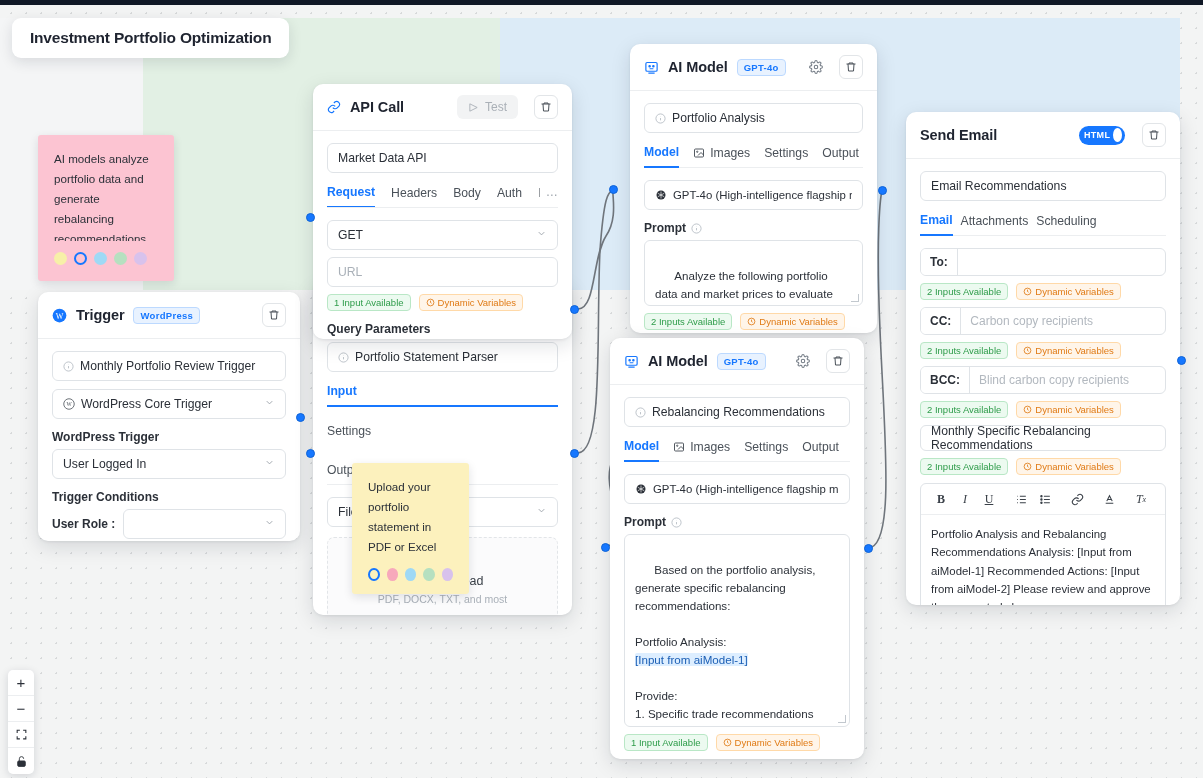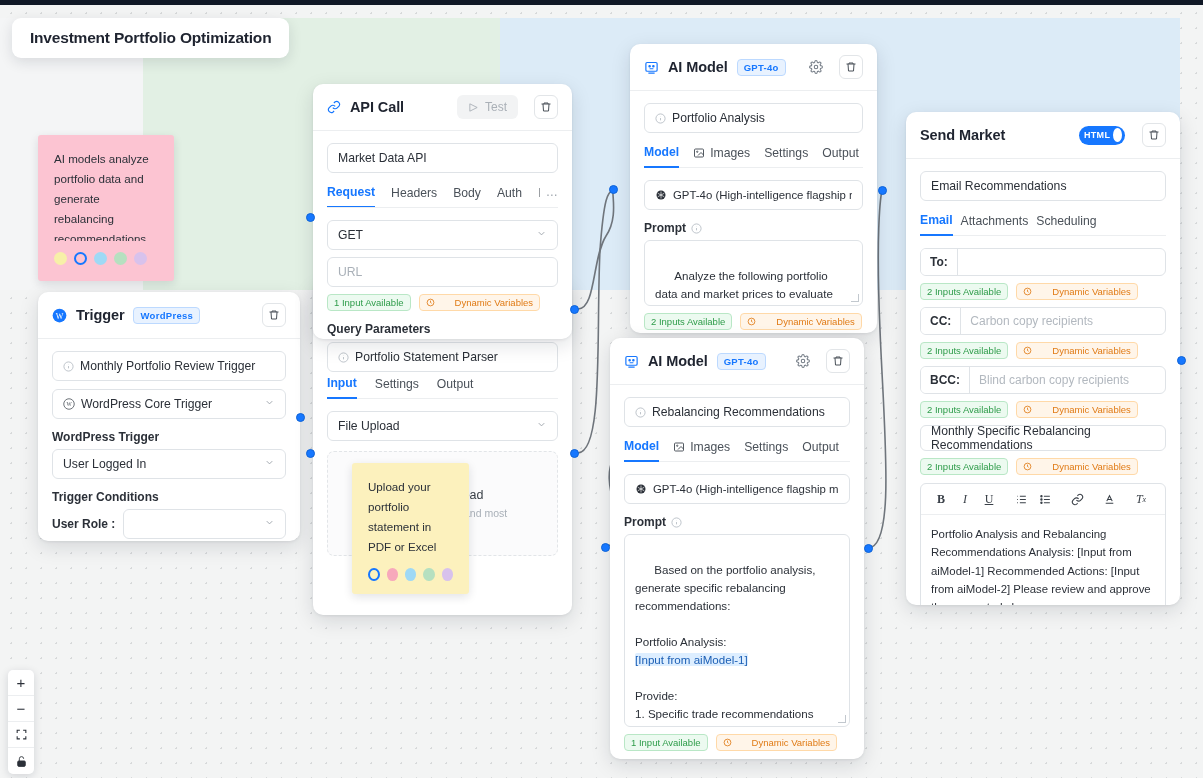--- a/index.html
+++ b/index.html
@@ -74,21 +74,21 @@
 
   .sublabel{ font-size:12px; font-weight:700; color:#2b3038; margin:11px 0 5px 0; }
 
   .pillrow{ display:flex; gap:8px; margin-top:7px; }
   .pill-green{
     font-size:9.5px; color:#2e9c4a; background:#ecfaf0; border:1px solid #b9e7c6;
     border-radius:4px; padding:2px 6px; white-space:nowrap;
   }
   .pill-orange{
     font-size:9.5px; color:#e07b16; background:#fff5e9; border:1px solid #ffd9a8;
-    border-radius:4px; padding:2px 6px; display:flex; align-items:center; gap:20px; white-space:nowrap;
+    border-radius:4px; padding:2px 6px; display:flex; align-items:center; gap:3px; white-space:nowrap;
   }
 
   .textarea{
     border:1px solid #dfe3e7; border-radius:6px; padding:8px 10px;
     font-size:11.6px; line-height:1.55; color:#2b3038; background:#fff;
     position:relative; white-space:pre-wrap; overflow:hidden;
   }
   .textarea::after{
     content:""; position:absolute; right:3px; bottom:3px; width:7px; height:7px;
     border-right:1.5px solid #c2c8ce; border-bottom:1.5px solid #c2c8ce;
@@ -276,21 +276,21 @@
   <div class="card-body" style="padding-top:60px;">
     <div class="field">
       <span class="info-i">
         <svg width="11" height="11" viewBox="0 0 24 24" fill="none" stroke="currentColor" stroke-width="2">
             <circle cx="12" cy="12" r="10"></circle>
             <path d="M12 11v5M12 7.5v.5"></path>
           </svg>
       </span>
       <span>Portfolio Statement Parser</span>
     </div>
-    <div class="tabs" style="margin-top:4px;">
+    <div class="tabs" style="margin-top:12px;flex-direction:column;">
       <span class="tab active">Input</span>
       <span class="tab">Settings</span>
       <span class="tab">Output</span>
     </div>
     <div class="field" style="margin-top:12px;">
       <span>File Upload</span>
       <span class="chev">
         <svg width="11" height="11" viewBox="0 0 24 24" fill="none" stroke="currentColor" stroke-width="2">
             <path d="M6 9l6 6 6-6"></path>
           </svg>
@@ -548,21 +548,21 @@
             <path d="M12 7v5l3 2"></path>
           </svg>
         <span>Dynamic Variables</span>
       </span>
     </div>
   </div>
 </div>
 
 <div class="card" style="left:906px; top:112px; width:274px; height:493px; z-index:21;">
   <div class="card-head">
-    <span class="card-title">Send Market</span>
+    <span class="card-title">Send Email</span>
     <span class="head-spacer"></span>
     <span class="toggle">
       <span class="tlabel">HTML</span>
       <span class="knob"></span>
     </span>
     <span class="icon-btn" style="margin-left:8px;">
       <svg width="12" height="12" viewBox="0 0 24 24" fill="none" stroke="currentColor" stroke-width="2">
           <path d="M3 6h18M8 6V4h8v2M6 6l1 14h10l1-14"></path>
         </svg>
     </span>

